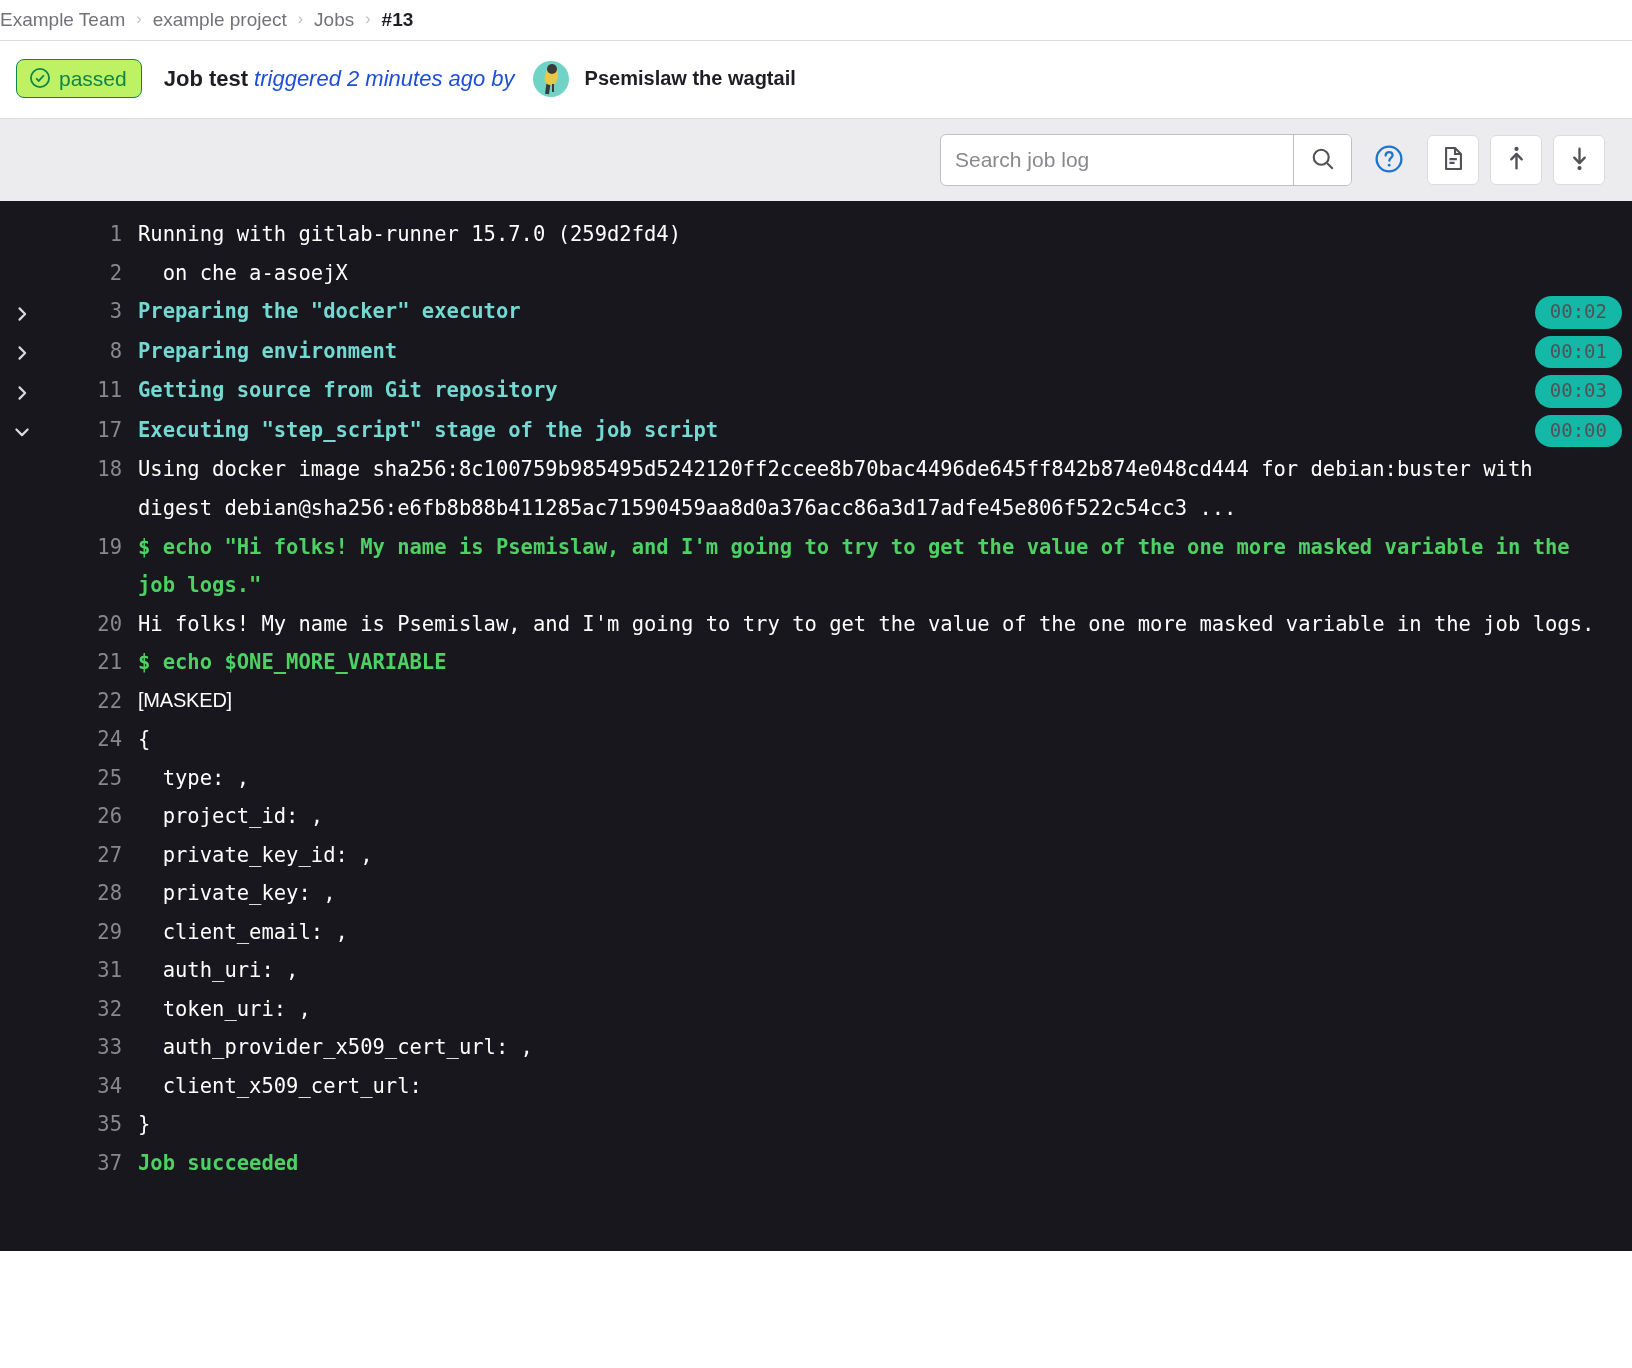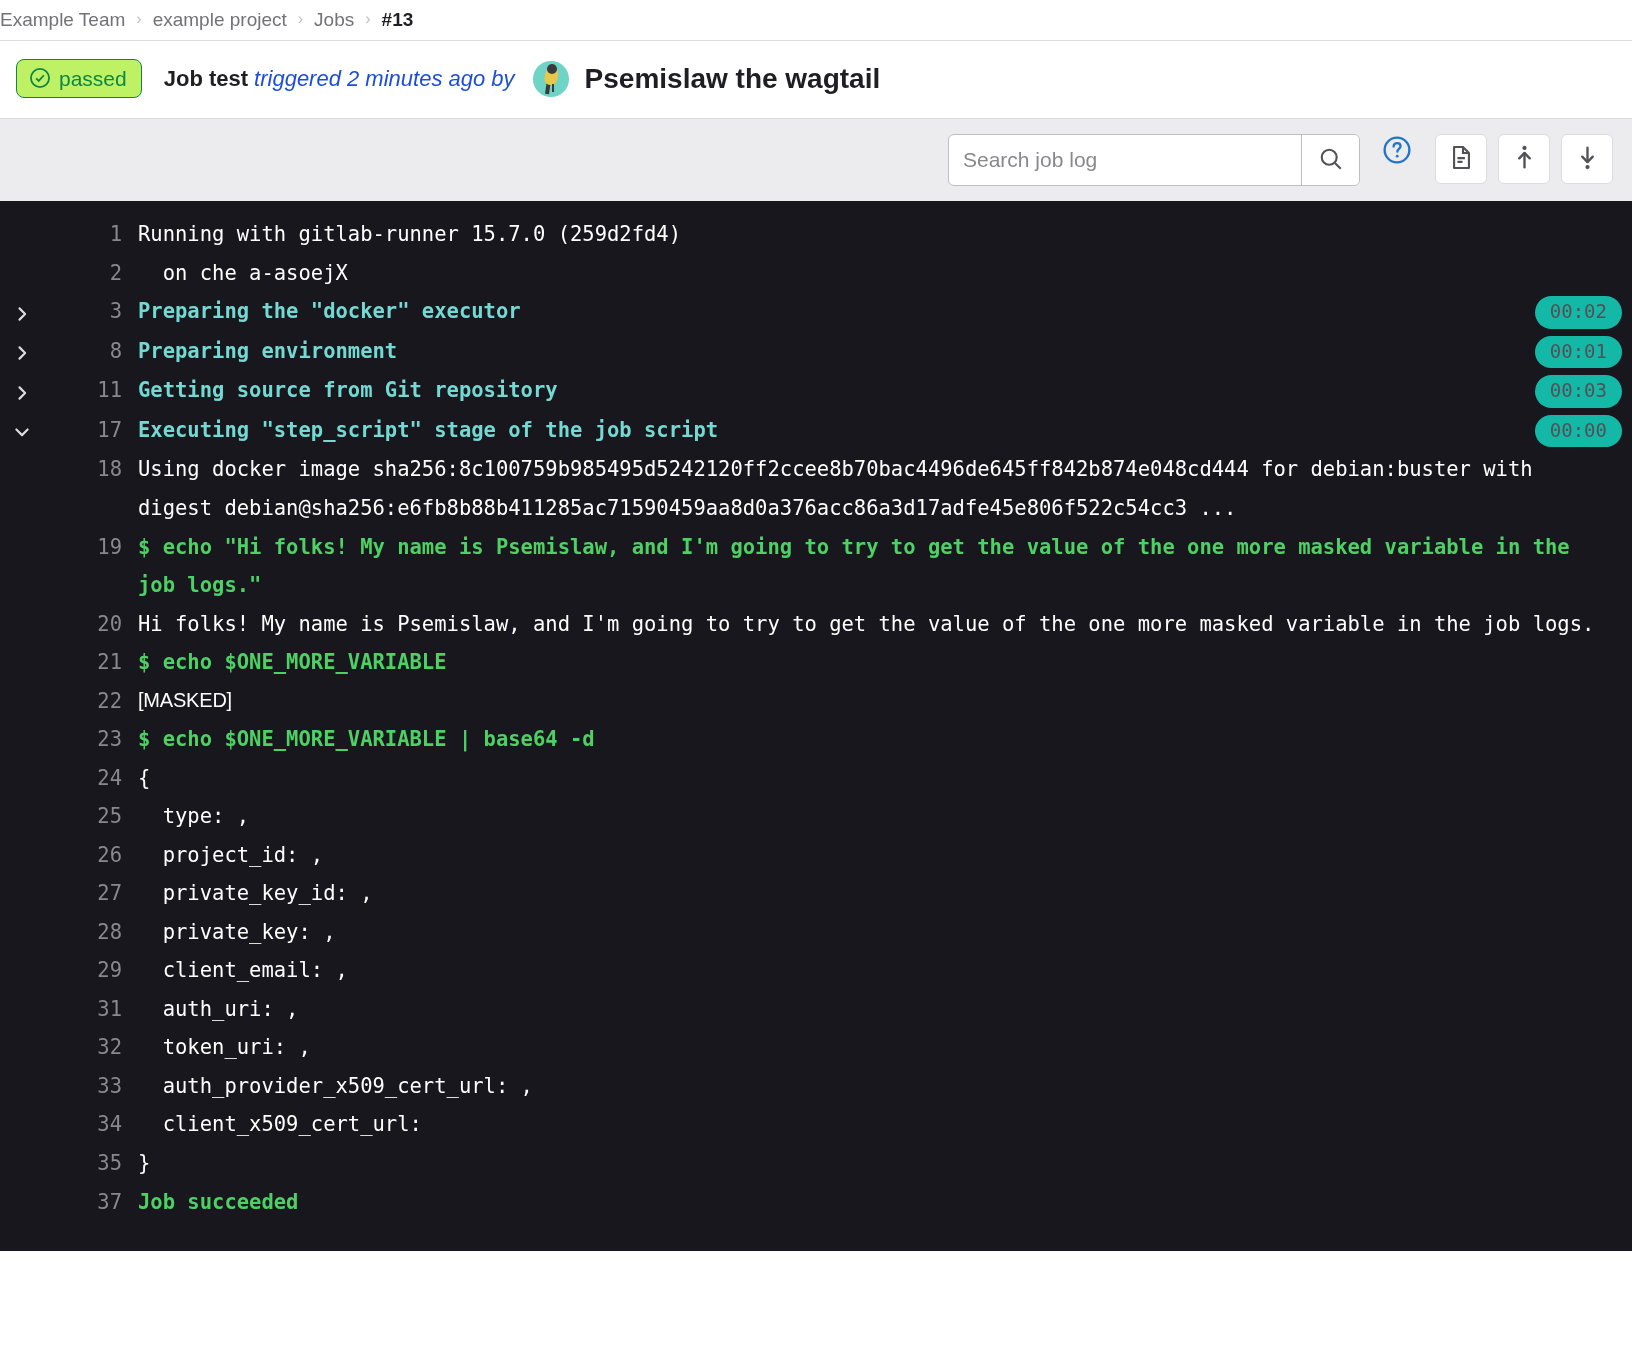--- a/index.html
+++ b/index.html
@@ -103,29 +103,29 @@
     background: #3a3a3a;
     left: 13px; top: 19px;
     transform: rotate(8deg);
   }
   .avatar .bird-leg {
     position:absolute;
     width: 2px; height: 8px;
     background: #3a3a3a;
     left: 19px; top: 23px;
   }
-  .user-name { font-weight: bold; font-size: 28px; color:#1f1e24; }
+  .user-name { font-weight: bold; font-size: 20px; color:#1f1e24; }
 
   
   .log-toolbar {
     background: #ececef;
-    padding: 15px 19px 15px 0;
+    padding: 15px 27px 15px 0;
     display: flex;
     justify-content: flex-end;
-    align-items: flex-start;
+    align-items: center;
     box-sizing: border-box;
   }
   .search-wrap {
     display: flex;
     align-items: stretch;
     border: 1px solid #bfbfc3;
     border-radius: 6px;
     background: #fff;
     height: 50px;
     width: 410px;
@@ -380,25 +380,20 @@
     <div class="log-line green">
       <div class="arrow-cell"></div>
       <div class="lineno">21</div>
       <div class="line-content">$ echo $ONE_MORE_VARIABLE</div>
     </div>
     <div class="log-line masked">
       <div class="arrow-cell"></div>
       <div class="lineno">22</div>
       <div class="line-content">[MASKED]</div>
     </div>
-    <div class="log-line green">
-      <div class="arrow-cell"></div>
-      <div class="lineno">23</div>
-      <div class="line-content">$ echo $ONE_MORE_VARIABLE | base64 -d</div>
-    </div>
     <div class="log-line ">
       <div class="arrow-cell"></div>
       <div class="lineno">24</div>
       <div class="line-content">{</div>
     </div>
     <div class="log-line ">
       <div class="arrow-cell"></div>
       <div class="lineno">25</div>
       <div class="line-content">  type: ,</div>
     </div>

